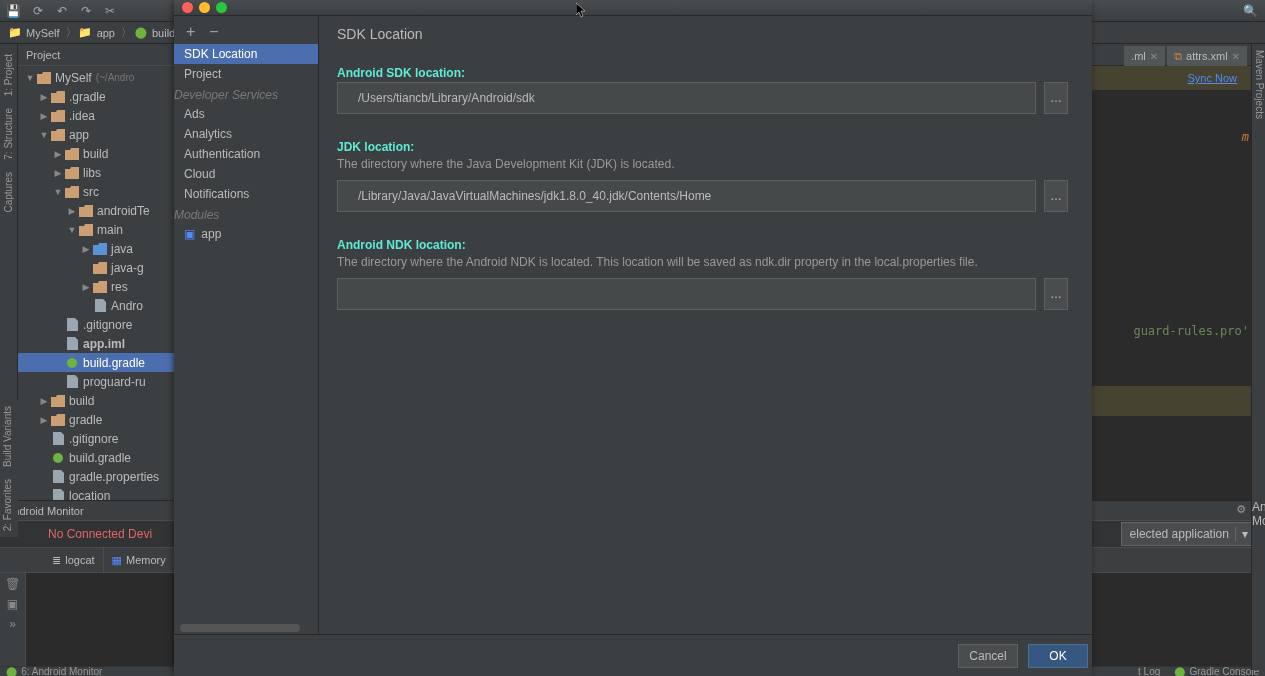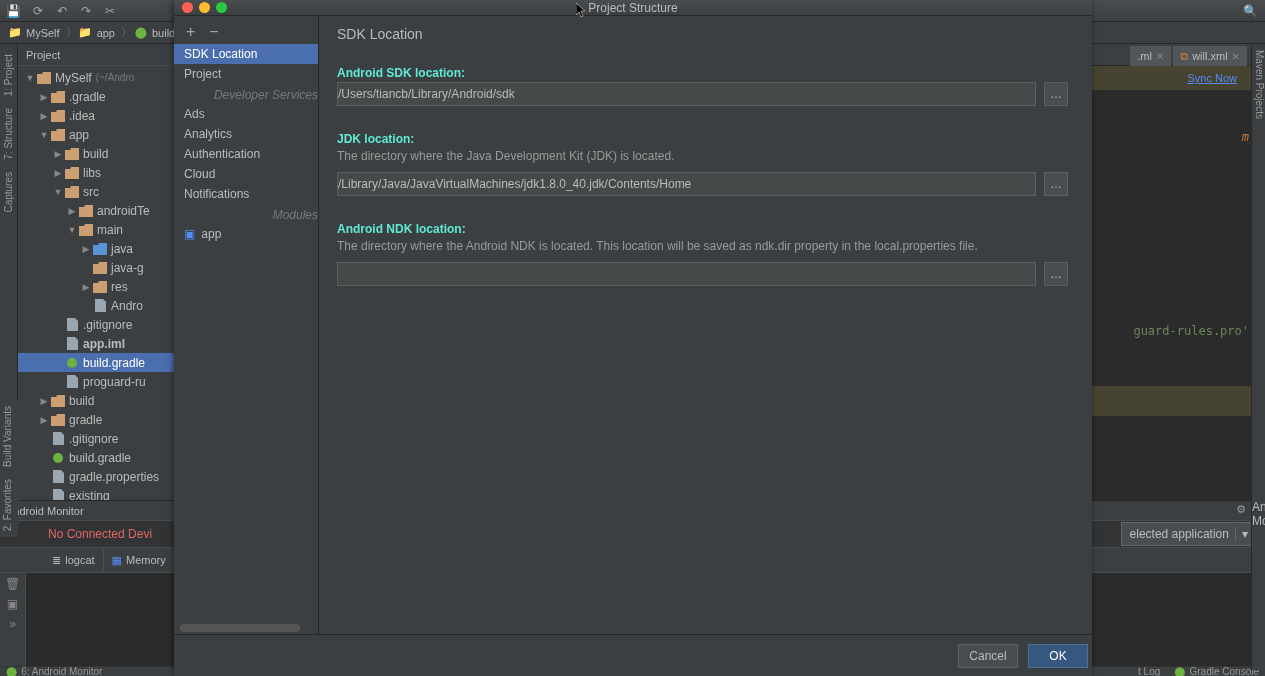--- a/index.html
+++ b/index.html
@@ -305,21 +305,21 @@
   font-size: 12px;
   color: #bbbbbb;
   cursor: pointer;
 }
 .dlg-nav-item.selected { background: #4b6eaf; color: #fff; }
 .dlg-nav-header {
   color: #787878;
   font-style: italic;
   font-size: 12px;
   padding: 4px 0 2px 0;
-  text-align: right;
+  text-align: left;
 }
 .dlg-module {
   display: flex;
   align-items: center;
   gap: 6px;
   padding: 3px 10px;
   font-size: 12px;
 }
 .dlg-side-scroll {
   position: absolute;
@@ -336,22 +336,22 @@
   overflow: auto;
 }
 .dlg-h1 { font-size: 14px; color: #bbbbbb; margin-bottom: 24px; }
 .dlg-label { font-size: 12px; font-weight: bold; color: #5eead4; margin-bottom: 2px; }
 .dlg-desc { font-size: 12px; color: #999999; margin-bottom: 8px; line-height: 1.35; }
 .dlg-field-row { display: flex; gap: 8px; margin-bottom: 26px; align-items: stretch; }
 .dlg-input {
   flex: 1;
   background: #45494a;
   border: 1px solid #5e6060;
-  height: 24px;
-  padding: 0 0;
+  height: 32px;
+  padding: 0 20px;
   color: #bbbbbb;
   font-size: 12px;
   font-family: inherit;
 }
 .dlg-browse {
   width: 24px;
   background: #4a4d4f;
   border: 1px solid #5e6060;
   color: #bbb;
   display: flex;
@@ -663,34 +663,34 @@
           </span>
           <span class="label">gradle.properties</span>
         </div>
         <div class="tree-node" style="padding-left: 20px;">
           <span class="arrow"></span>
           <span class="ticon">
             <svg width="11" height="13" viewBox="0 0 11 13">
               <path d="M0 0 L8 0 L11 3 L11 13 L0 13 Z" fill="#9aa7b0"></path>
             </svg>
           </span>
-          <span class="label">existing</span>
+          <span class="label">location</span>
         </div>
       </div>
   </div>
 
   <div class="editor-strip">
     <div class="tabbar">
       <div class="etab">
         <span>.ml</span>
         <span class="close">✕</span>
       </div>
       <div class="etab">
         <span style="color:#c97f3a">⧉</span>
-        <span style="margin-left:4px">will.xml</span>
+        <span style="margin-left:4px">attrs.xml</span>
         <span class="close">✕</span>
       </div>
     </div>
     <div class="sync-bar">
       <span>erly.</span>
       <span class="sync-link">Sync Now</span>
     </div>
     <div class="code-area">
       <span class="code-line" style="right:2px; top:40px; color:#cc7832; font-style:italic">m</span>
       <span class="code-line" style="right:2px; top:234px; color:#6a8759">guard-rules.pro'</span>
@@ -770,21 +770,20 @@
   </span>
 </div>
 
 <div class="dialog">
   <div class="dlg-titlebar">
     <div class="traffic">
       <div class="tl r"></div>
       <div class="tl y"></div>
       <div class="tl g"></div>
     </div>
-    <div class="dlg-title">Project Structure</div>
     <svg class="cursor-arrow" width="12" height="16" viewBox="0 0 12 16">
         <path d="M0 0 L0 12 L3 9 L5 14 L7 13 L5 8 L9 8 Z" fill="#000" stroke="#fff" stroke-width="0.5"></path>
       </svg>
   </div>
   <div class="dlg-body">
     <div class="dlg-side">
       <div class="dlg-side-tools">
         <span>+</span>
         <span>−</span>
       </div>

